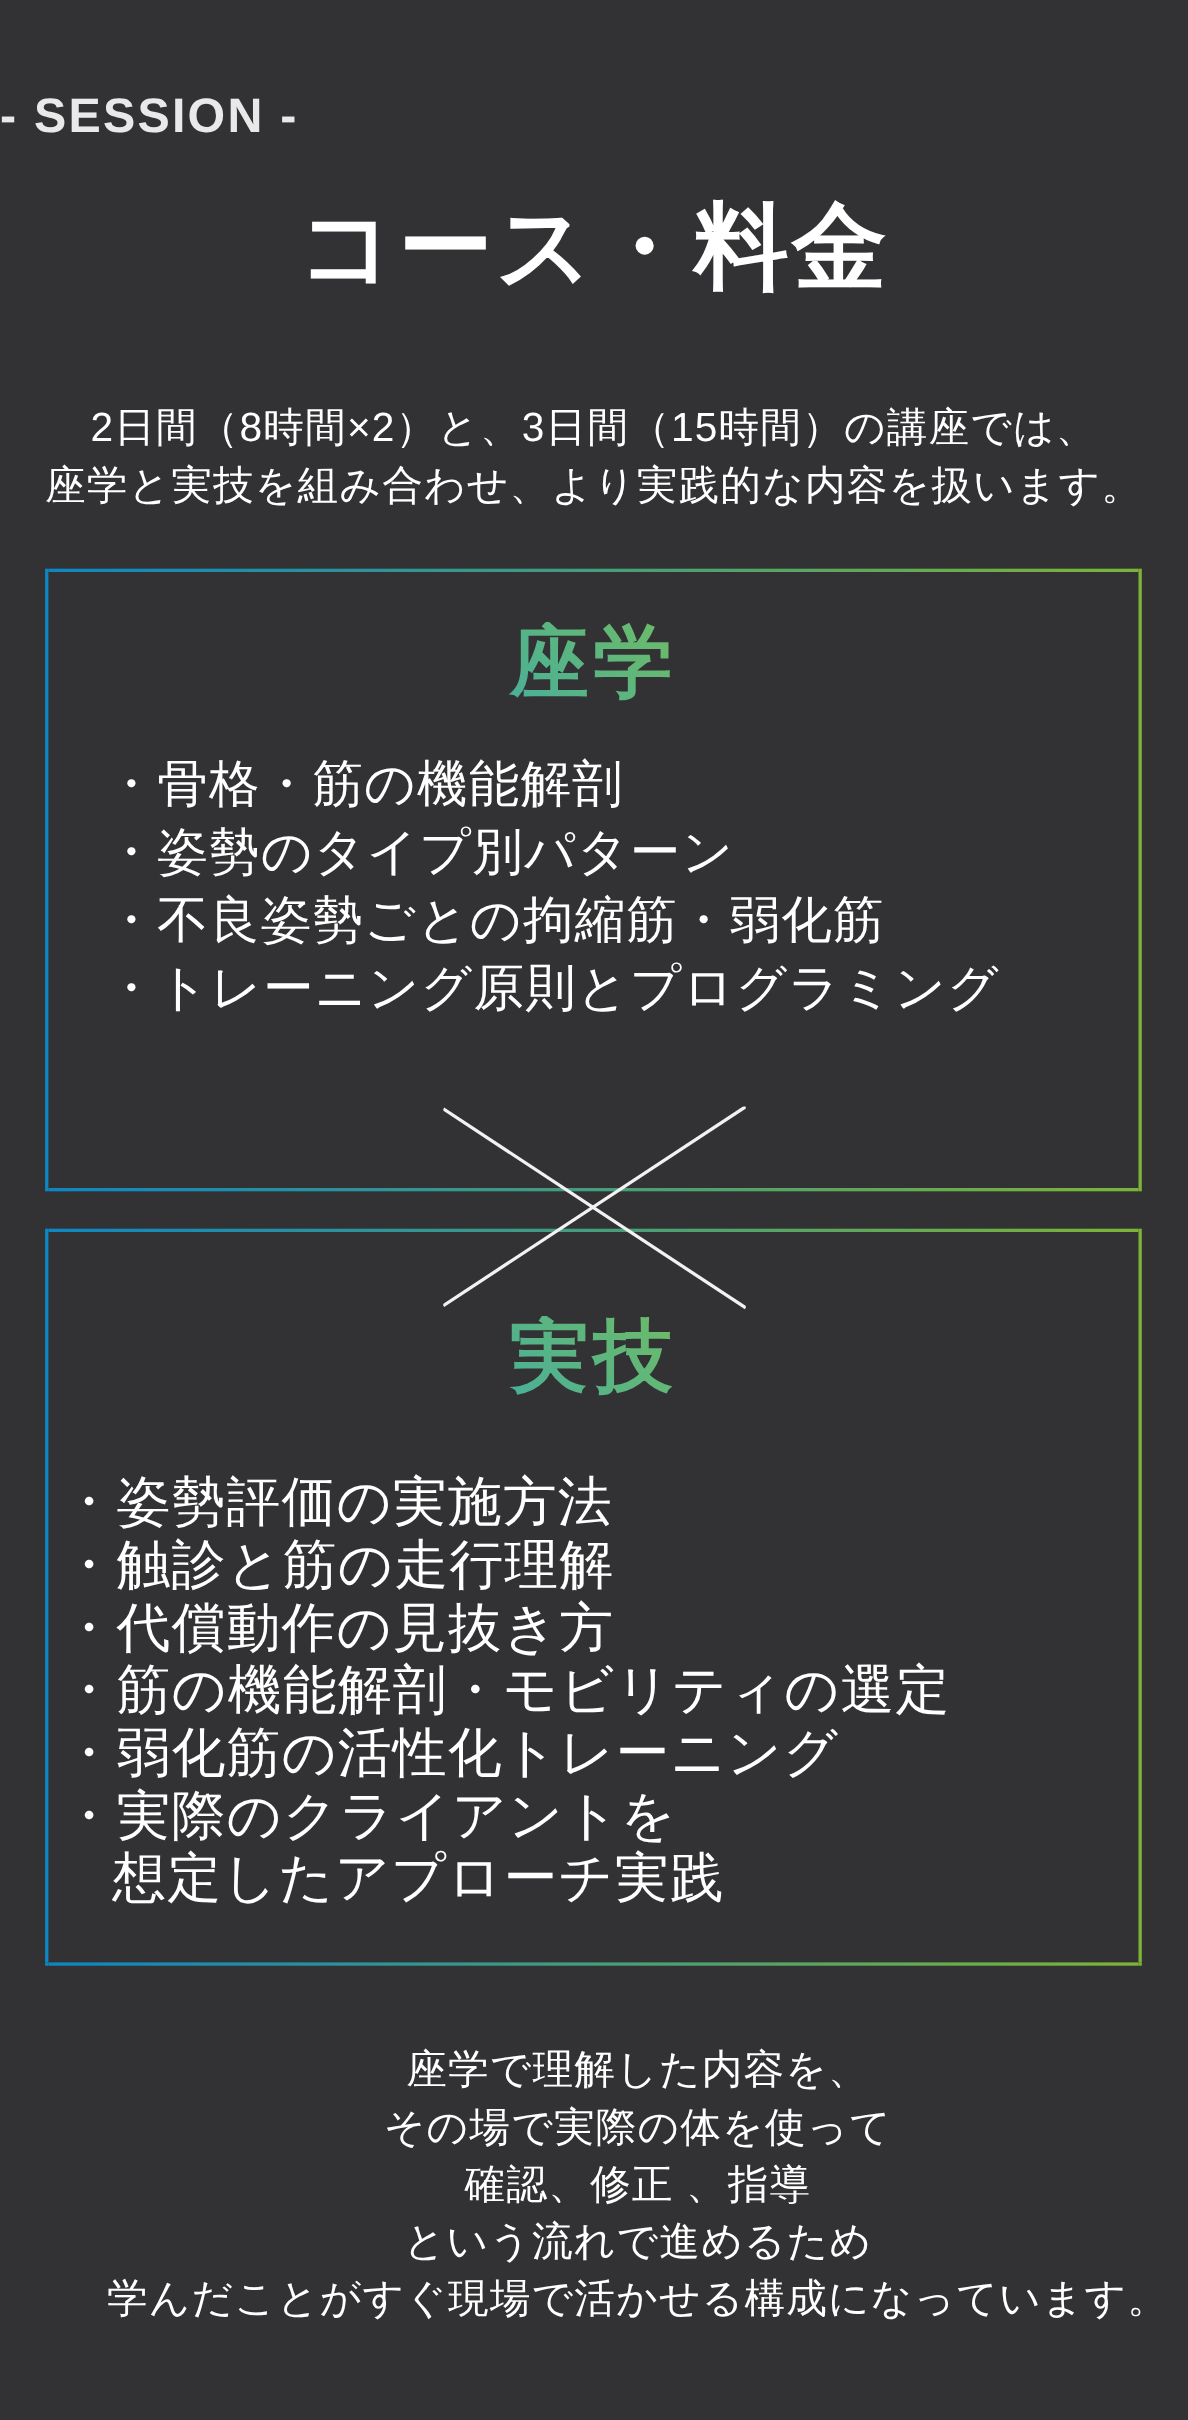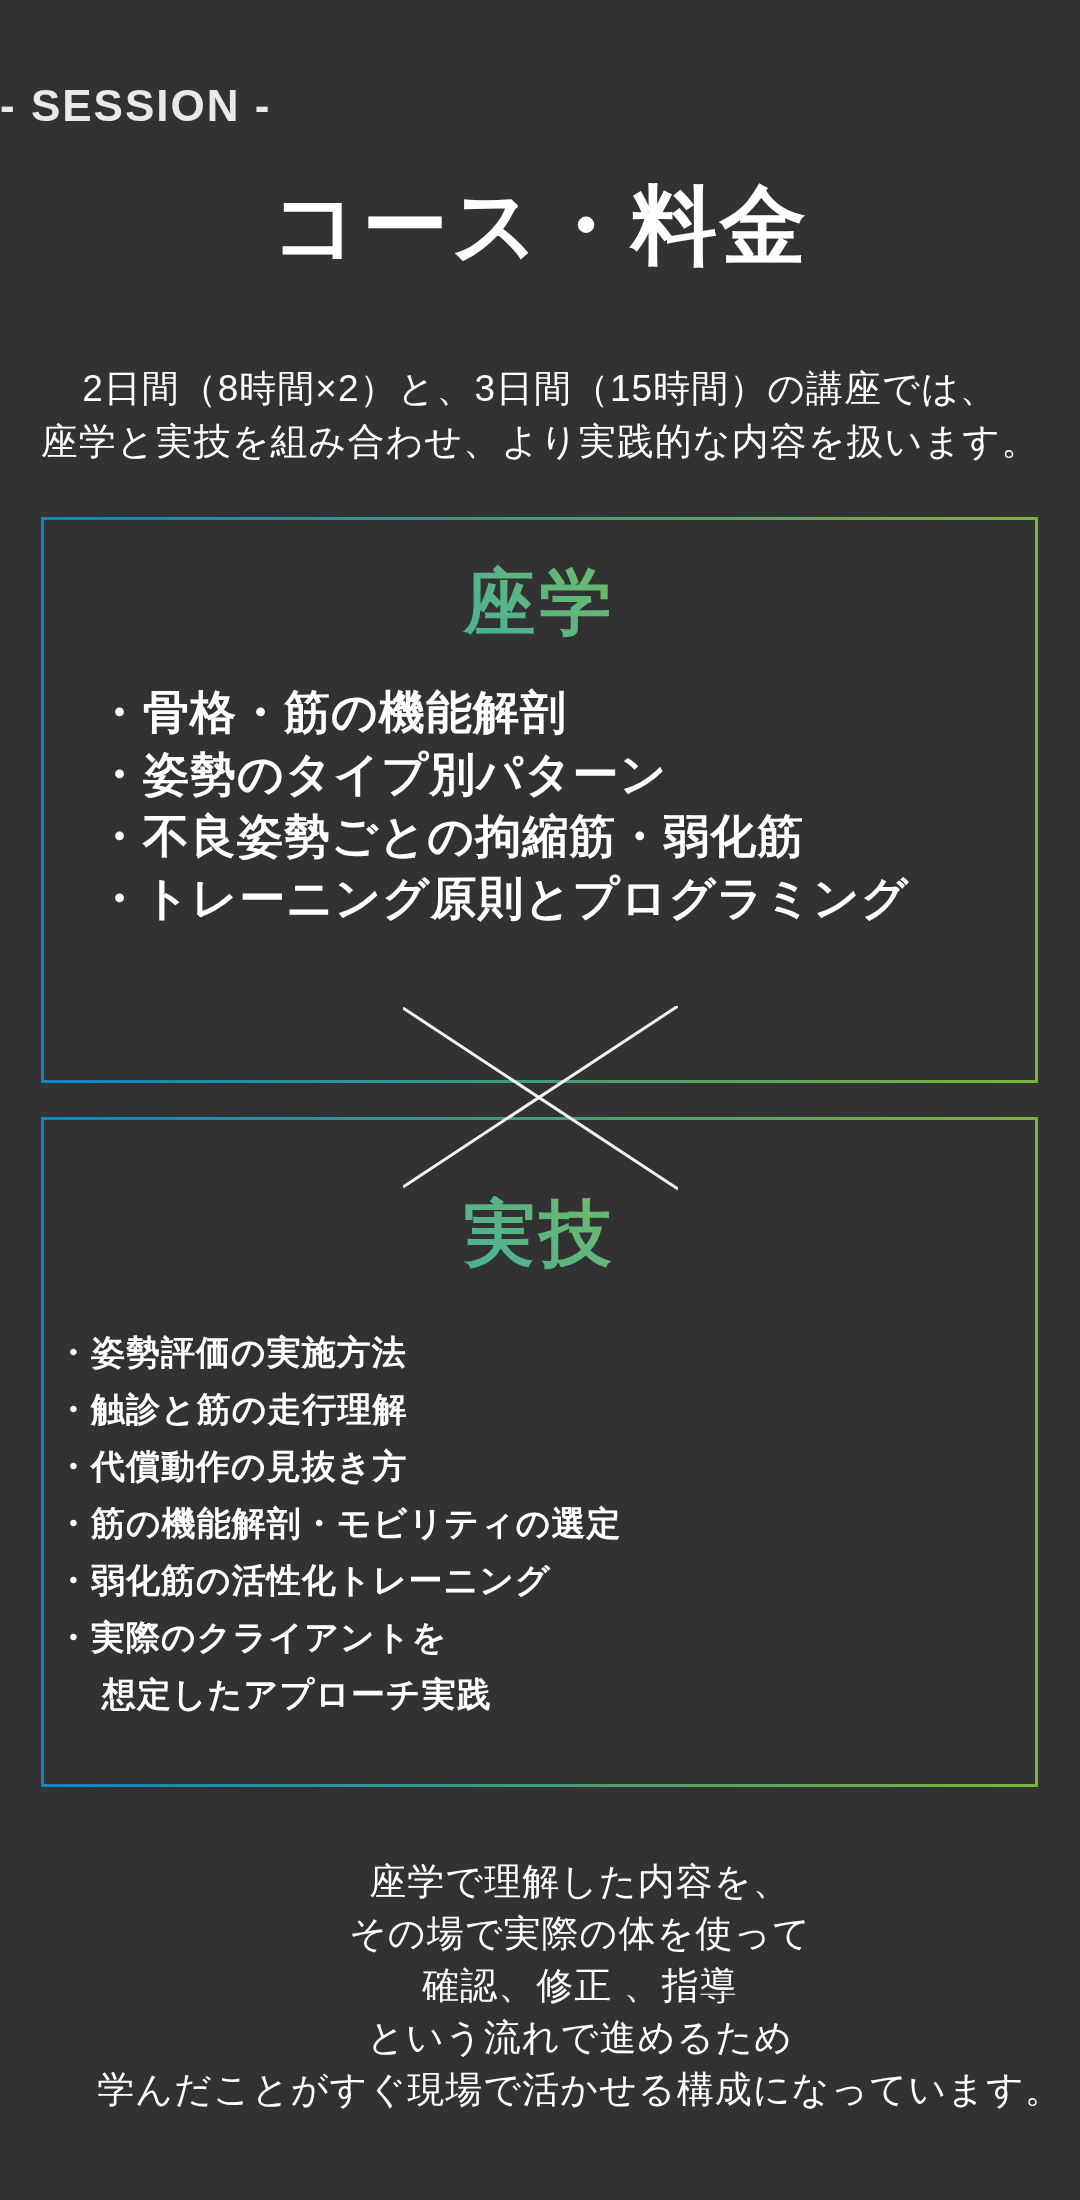--- a/index.html
+++ b/index.html
@@ -70,26 +70,26 @@
     line-height: 1.05;
     background: linear-gradient(45deg, var(--title-blue, #1b9fd8) 12%, var(--title-green, #8cc63e) 78%);
     -webkit-background-clip: text;
     background-clip: text;
     -webkit-text-fill-color: transparent;
     color: transparent;
   }
   .item-list {
     list-style: none;
     padding-left: 52px;
-    font-weight: 700;
+    font-weight: 400;
     color: var(--text-white, #fff);
     letter-spacing: 1px;
   }
   .box-lecture .item-list { margin-top: 40px; font-size: 46px; line-height: 62px; }
-  .box-practice .item-list { margin-top: 52px; font-size: 34px; line-height: 57px; padding-left: 12px; }
+  .box-practice .item-list { margin-top: 66px; font-size: 49px; line-height: 57px; padding-left: 12px; }
   .item-continuation { padding-left: 46px; }
   .cross {
     position: absolute;
     left: 403px; top: 1006px;
     width: 275px; height: 185px;
     z-index: 5;
   }
   .closing {
     position: absolute;
     top: 1856px; left: 0; width: 100%;

